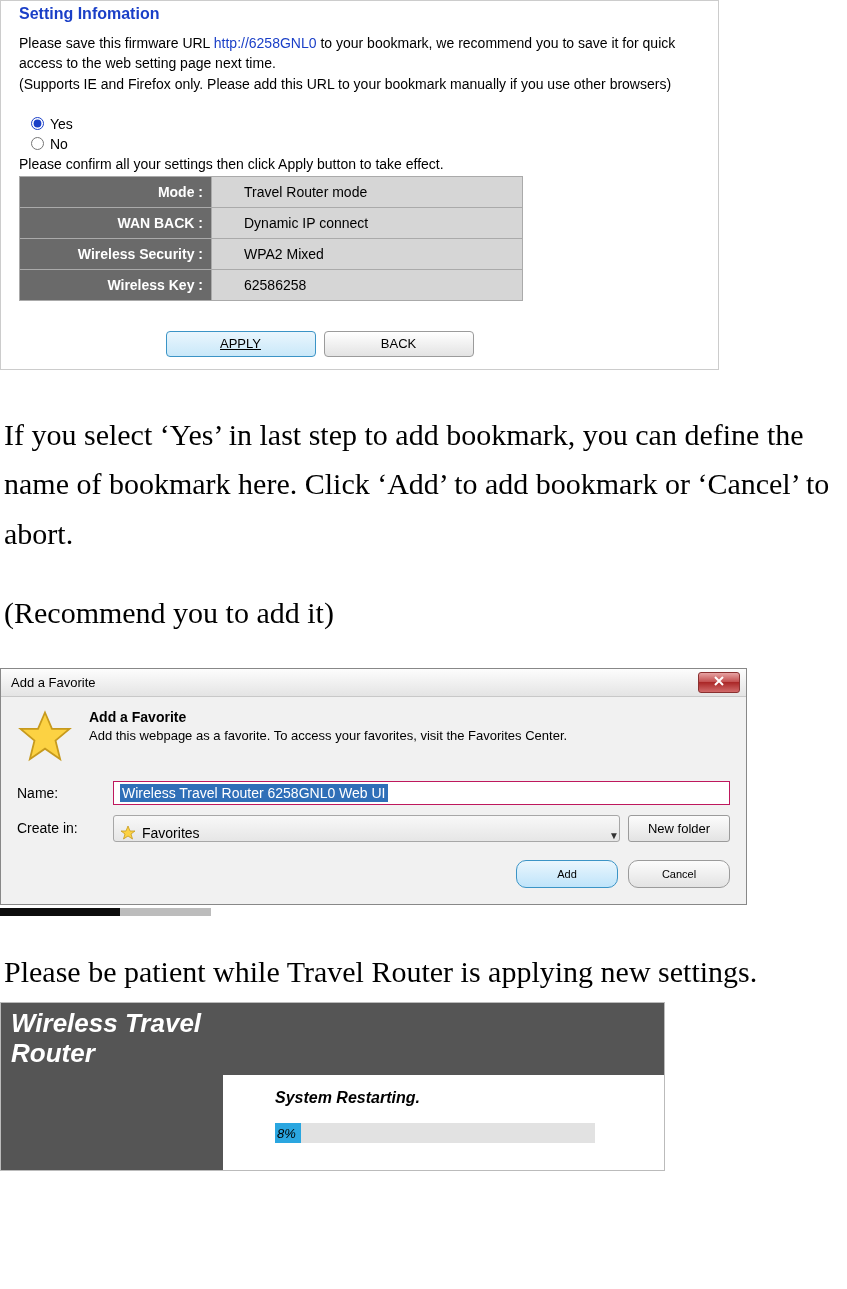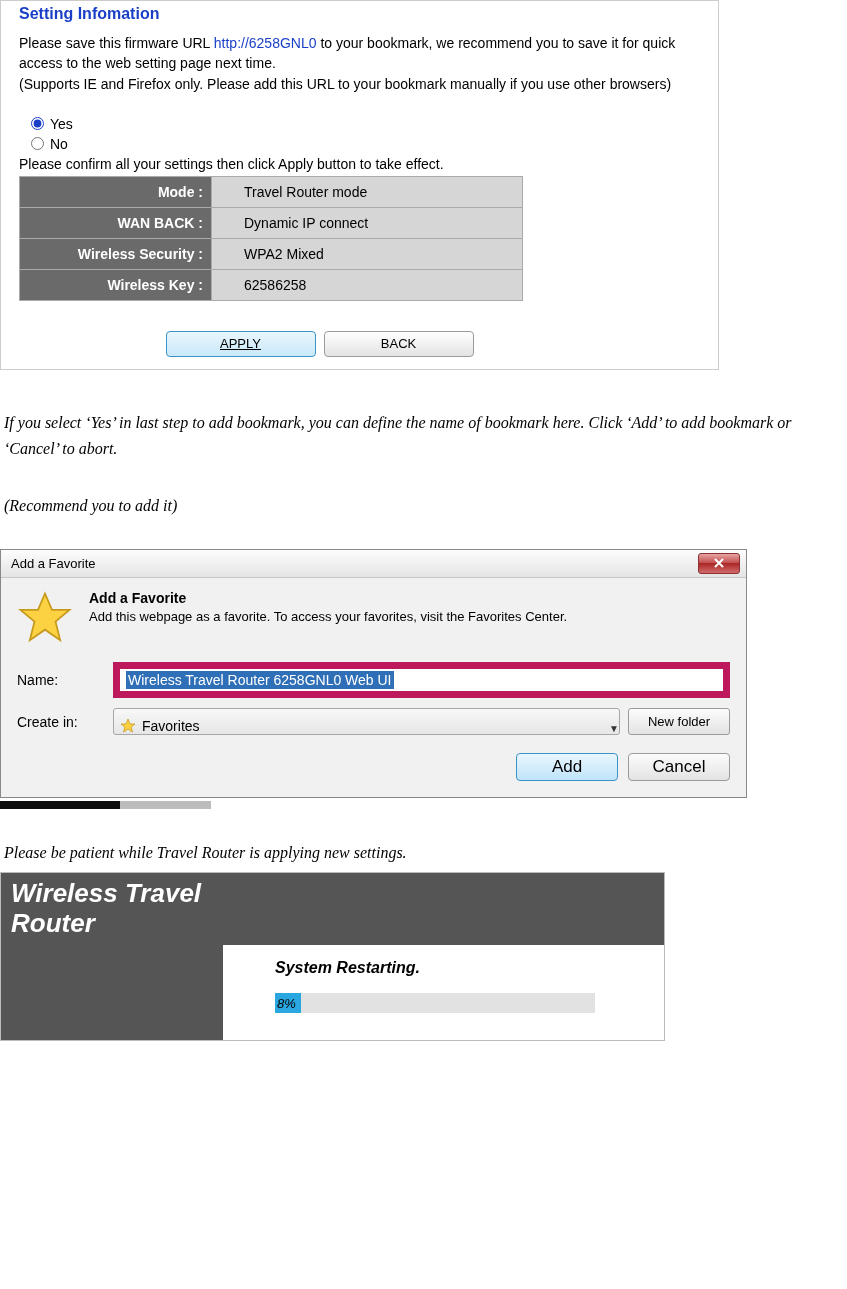--- a/index.html
+++ b/index.html
@@ -108,24 +108,23 @@
   }
   .btn-back {
     border: 1px solid #9b9b9b;
     background: linear-gradient(#fff, #e3e3e3);
     color: #000;
   }
 
   
   .doc-paragraph {
     font-family: "Times New Roman", Times, serif;
-    font-size: 16px;
+    font-size: 30px;
     line-height: 1.65;
     margin: 40px 4px 0 4px;
-    font-style: italic;
   }
 
   
   .fav-dialog {
     width: 747px;
     margin: 30px 0 0 0;
     border: 1px solid #888;
     background: #f1f1f1;
     position: relative;
     box-sizing: border-box;
@@ -189,21 +188,21 @@
     width: 96px;
     font-size: 14px;
   }
   .name-input-wrap {
     flex: 1;
     position: relative;
   }
   .name-input {
     width: 100%;
     box-sizing: border-box;
-    border: 7px solid #be185d;
+    border: 1px solid #be185d;
     padding: 3px 6px;
     font-size: 14px;
     background: #fff;
     color: #fff;
   }
   .name-input .sel {
     background: #2f6fb8;
     color: #fff;
     padding: 1px 2px;
   }
@@ -241,22 +240,22 @@
   }
   .fav-buttons {
     display: flex;
     justify-content: flex-end;
     gap: 10px;
     margin-top: 18px;
   }
   .fav-btn {
     width: 100px;
     height: 26px;
-    border-radius: 4px;
-    font-size: 17px;
+    border-radius: 10px;
+    font-size: 11px;
     display: flex;
     align-items: center;
     justify-content: center;
     cursor: pointer;
   }
   .fav-btn-add {
     border: 1px solid #3b94c6;
     background: linear-gradient(#eaf6fd, #bfe4fa);
   }
   .fav-btn-cancel {

